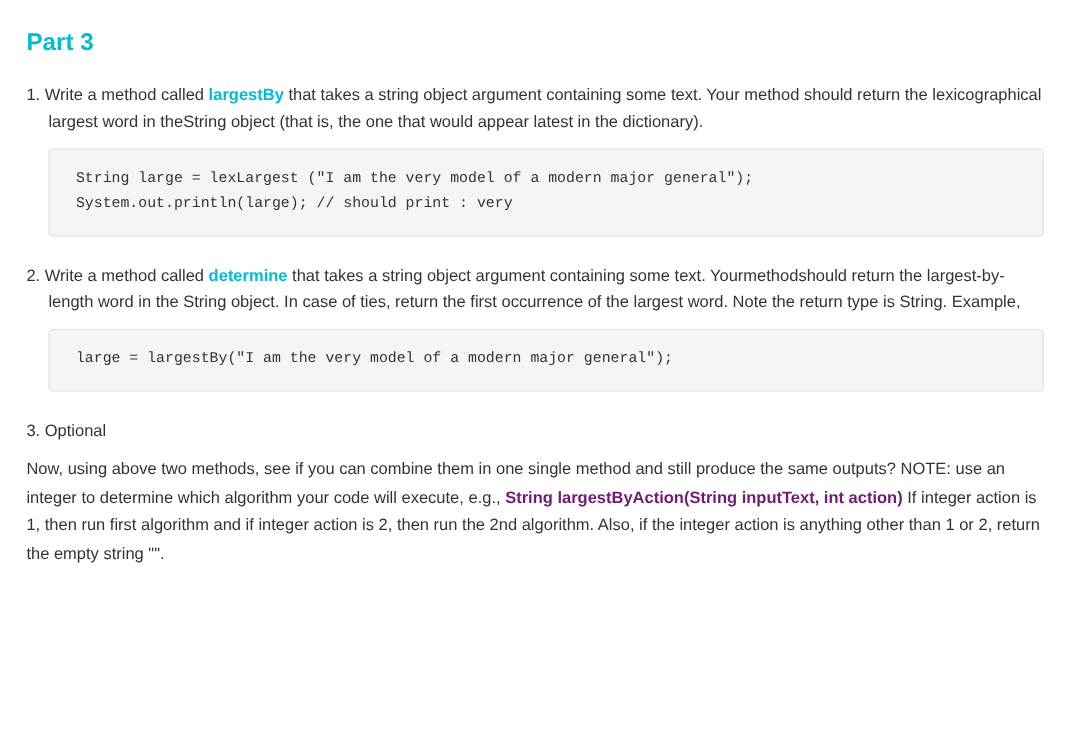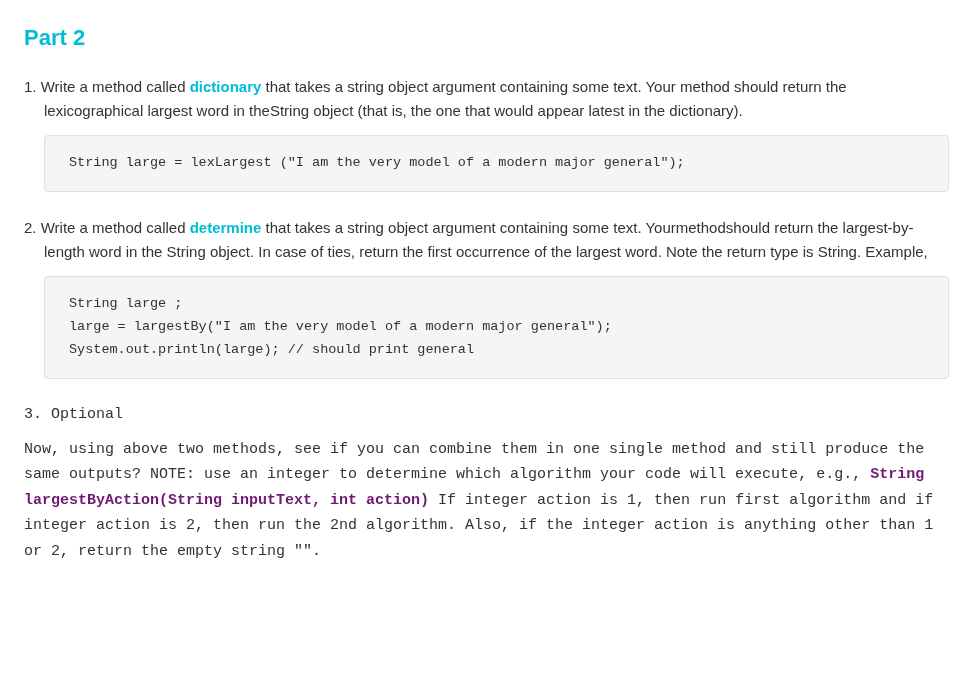--- a/index.html
+++ b/index.html
@@ -62,47 +62,45 @@
       margin-bottom: 10px;
     }
 
     .optional-description {
       padding-left: 0px;
       line-height: 1.7;
     }
 
     .item-3 {
       margin-top: 4px;
-      font-family: Liberation Mono, monospace;
     }
   </style>
 </head>
 <body>
 
-<h2 class="part-title">Part 2</h2>
+<h2 class="part-title">Part 3</h2>
 
 <div class="question-block">
   <p class="question-text">
     <span>1.</span>
-    <span> </span><span>Write a method called </span><span class="highlight">dictionary</span><span> that takes a string object argument containing some text. Your method should return the lexicographical largest word in theString object (that is, the one that would appear latest in the dictionary).</span>
+    <span> </span><span>Write a method called </span><span class="highlight">largestBy</span><span> that takes a string object argument containing some text. Your method should return the lexicographical largest word in theString object (that is, the one that would appear latest in the dictionary).</span>
   </p>
   <div class="code-block">
     <div>String large = lexLargest ("I am the very model of a modern major general");</div>
+    <div>System.out.println(large);   // should print : very</div>
   </div>
 </div>
 
 <div class="question-block">
   <p class="question-text">
     <span>2.</span>
     <span> </span><span>Write a method called </span><span class="highlight">determine</span><span> that takes a string object argument containing some text. Yourmethodshould return the largest-by-length word in the String object. In case of ties, return the first occurrence of the largest word. Note the return type is String. Example,</span>
   </p>
   <div class="code-block">
-    <div>String large ;</div>
     <div>large = largestBy("I am the very model of a modern major general");</div>
-    <div>System.out.println(large);                // should print general</div>
   </div>
 </div>
 
 <div class="question-block item-3">
   <p class="optional-label">3. Optional</p>
   <p class="optional-description">
     <span>Now, using above two methods, see if you can combine them in one single method and still produce the same outputs? NOTE: use an integer to determine which algorithm your code will execute, e.g., </span><span class="highlight-link">String largestByAction(String inputText, int action)</span><span> If integer action is 1, then run first algorithm and if integer action is 2, then run the 2nd algorithm. Also, if the integer action is anything other than 1 or 2, return the empty string "".</span>
   </p>
 </div>
 

